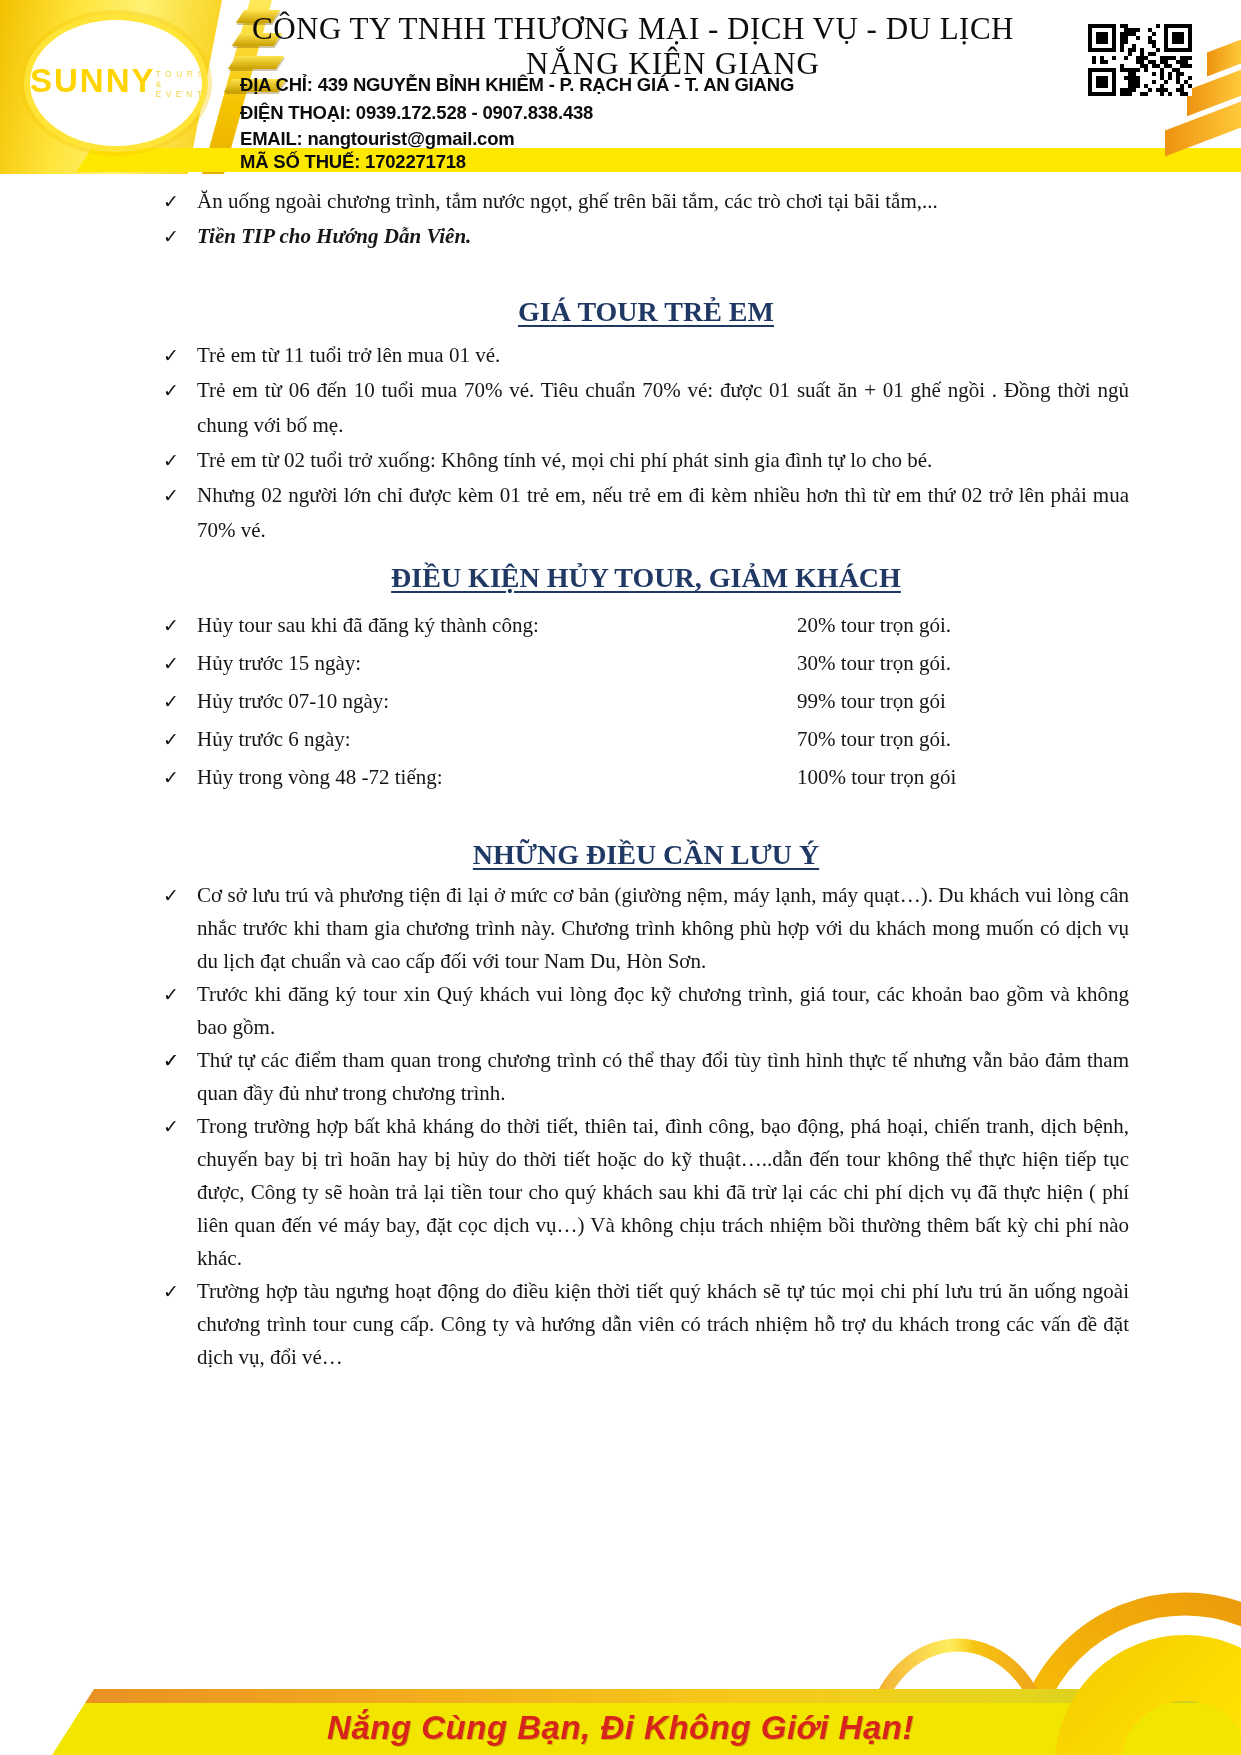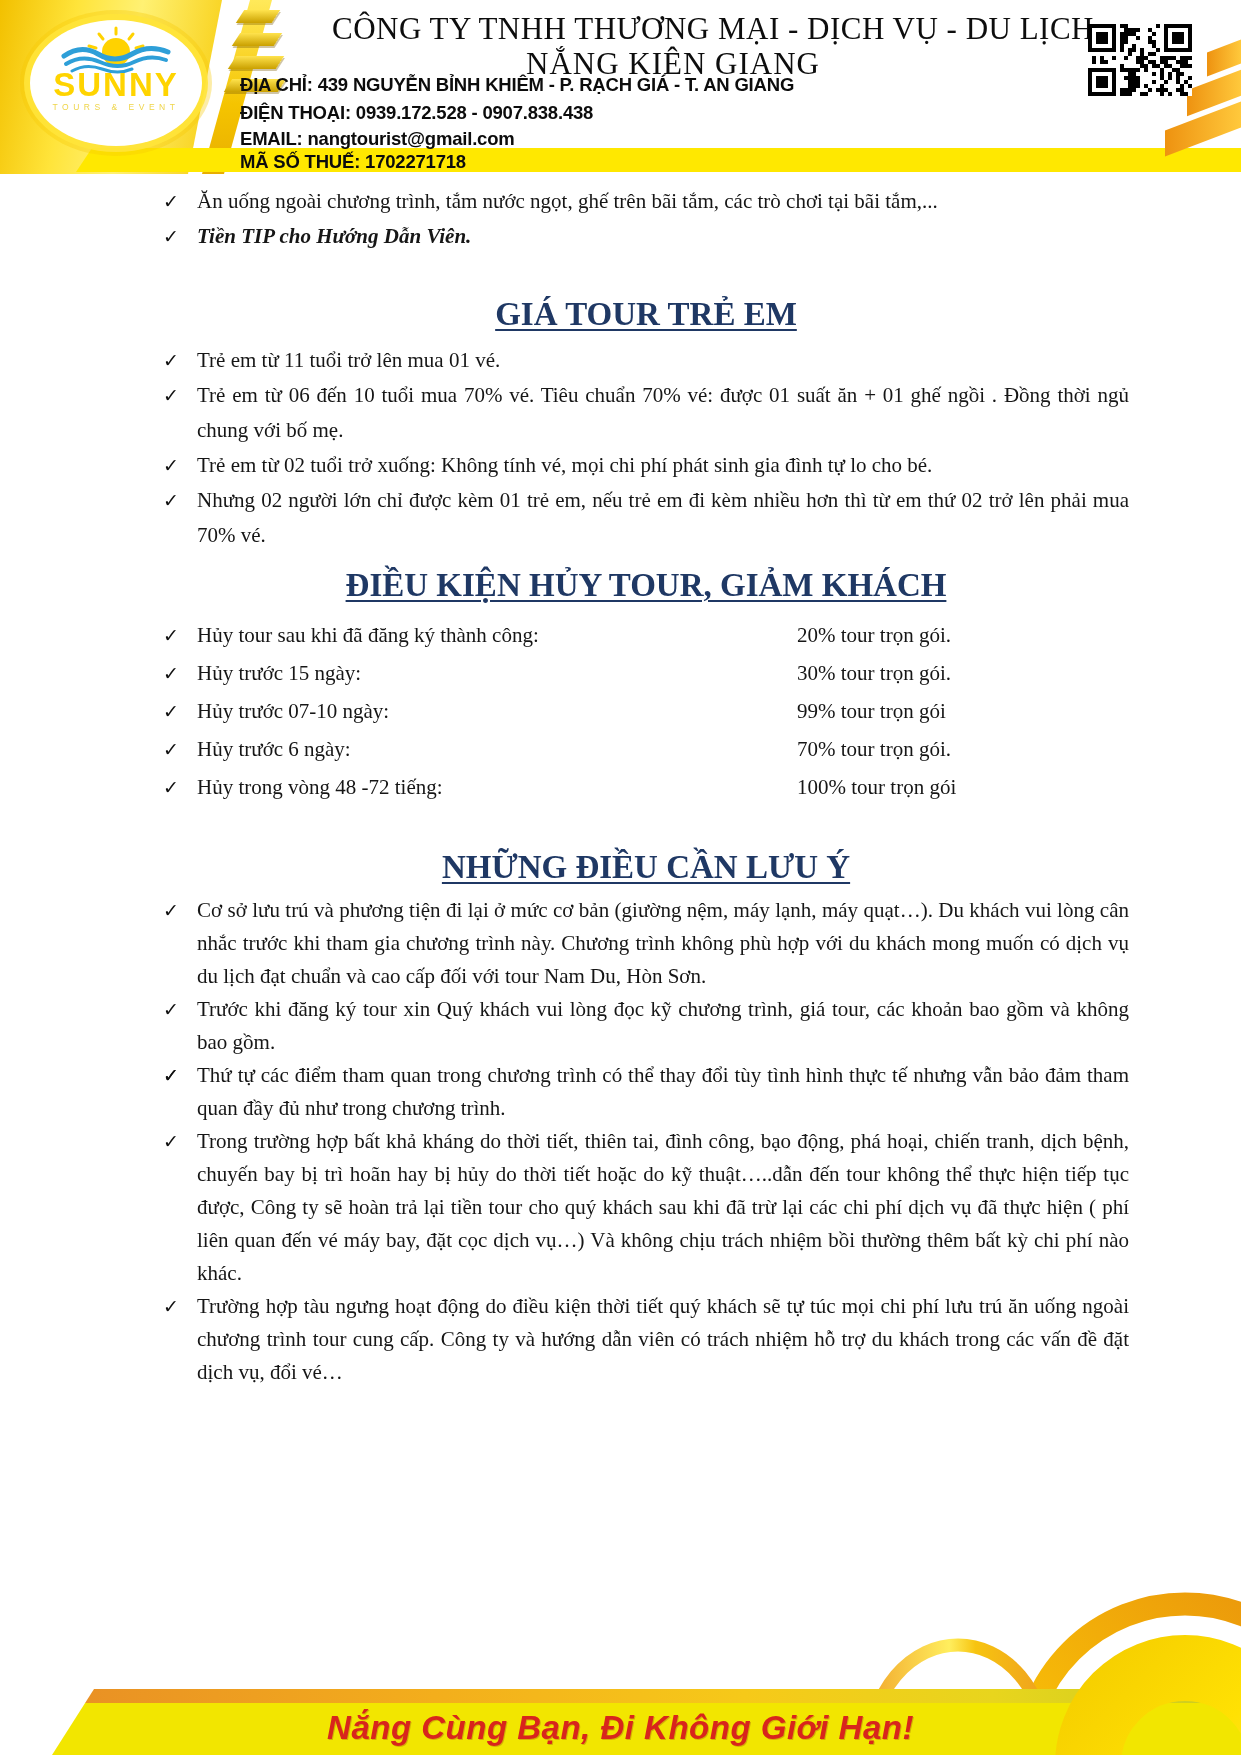--- a/index.html
+++ b/index.html
@@ -18,45 +18,45 @@
     background:linear-gradient(180deg,#ffe34d,#caa000);box-shadow:2px 2px 0 rgba(120,90,0,.35);}
   .hdr-band{position:absolute;left:76px;top:148px;height:24px;right:0;
     clip-path:polygon(16px 0,100% 0,100% 100%,0 100%);background:#ffe800;}
   .hdr-stripe{position:absolute;transform:skewY(-21deg);
     background:linear-gradient(90deg,#ee9210,#ffc93c);}
   .hdr-hook{position:absolute;left:-34px;top:66px;width:60px;height:96px;border-radius:50%;
     border:13px solid #e8b400;border-color:transparent transparent #e8b400 transparent;transform:rotate(46deg);}
 
   .logo-badge{position:absolute;left:30px;top:20px;width:172px;height:126px;background:#fff;
     border-radius:50%;box-shadow:0 0 0 6px rgba(255,228,58,.9),0 0 0 10px rgba(246,200,2,.35);
-    display:flex;flex-direction:column;align-items:center;justify-content:flex-start;}
+    display:flex;flex-direction:row;align-items:center;justify-content:flex-start;}
   .logo-art{margin-top:6px;}
   .logo-name{font-family:"Liberation Sans",sans-serif;font-weight:bold;font-size:33px;
     color:#ffd400;letter-spacing:2px;line-height:30px;margin-top:-4px;}
   .logo-tagline{font-family:"Liberation Sans",sans-serif;font-size:8.5px;color:#efd54a;
     letter-spacing:4.5px;margin-top:2px;}
 
-  .hdr-title{position:absolute;left:252px;top:12px;width:842px;text-align:right;
+  .hdr-title{position:absolute;left:252px;top:12px;width:842px;text-align:left;
     font-size:31px;letter-spacing:.5px;color:#0d0d0d;line-height:33px;white-space:nowrap;}
   .hdr-title2{position:absolute;left:252px;top:46px;width:842px;text-align:center;
     font-size:31px;letter-spacing:1px;color:#0d0d0d;white-space:nowrap;}
   .hdr-contact{position:absolute;left:240px;font-family:"Liberation Sans",sans-serif;
     font-weight:bold;font-size:18.5px;color:#0c0c0c;letter-spacing:-.2px;white-space:nowrap;}
 
   #qr{position:absolute;left:1088px;top:24px;}
 
   
   #content{position:absolute;top:174px;left:0;width:1241px;padding:0;}
   .list{list-style:none;margin:0;padding:0 112px 0 163px;}
   .list li{position:relative;padding-left:34px;text-align:justify;
     font-size:21px;line-height:35px;}
   .list .mark{position:absolute;left:0;top:0;font-family:"DejaVu Sans",sans-serif;
     font-size:19px;color:#111;}
   .em-item{font-weight:bold;font-style:italic;}
-  .sec-heading{margin:0;padding:0 112px 0 163px;text-align:center;font-size:33px;
+  .sec-heading{margin:0;padding:0 112px 0 163px;text-align:center;font-size:28px;
     font-weight:bold;color:#1f3864;}
   .sec-heading span{text-decoration:underline;text-decoration-thickness:2px;text-underline-offset:4px;}
   .rows li{display:flex;line-height:38px;}
   .rows .lbl{flex:0 0 600px;}
   .rows .val{flex:1;text-align:left;}
   .tight li{line-height:33px;}
   #intro-list{margin-top:10px;}
   #h1{margin-top:42px;margin-bottom:10px;}
   #h2{margin-top:14px;margin-bottom:12px;}
   #h3{margin-top:43px;margin-bottom:8px;}

